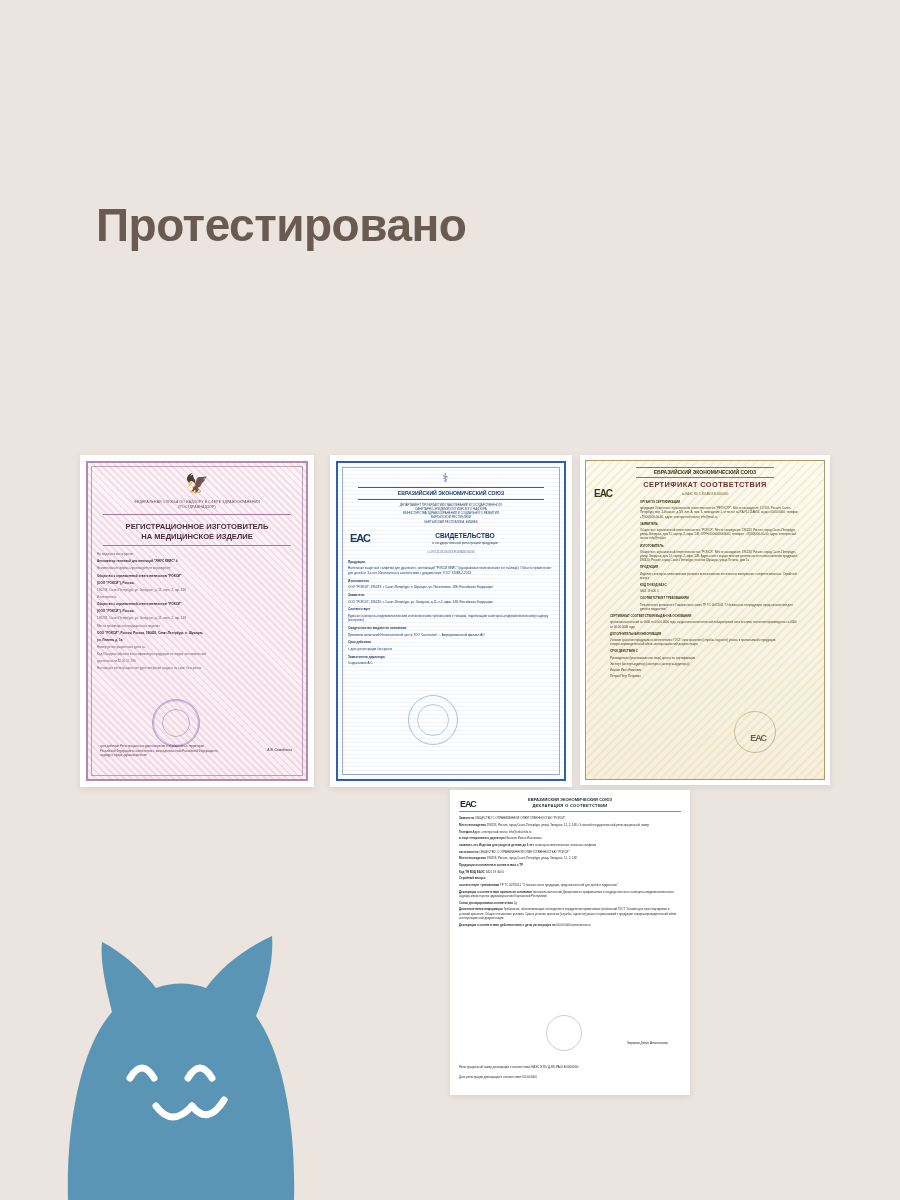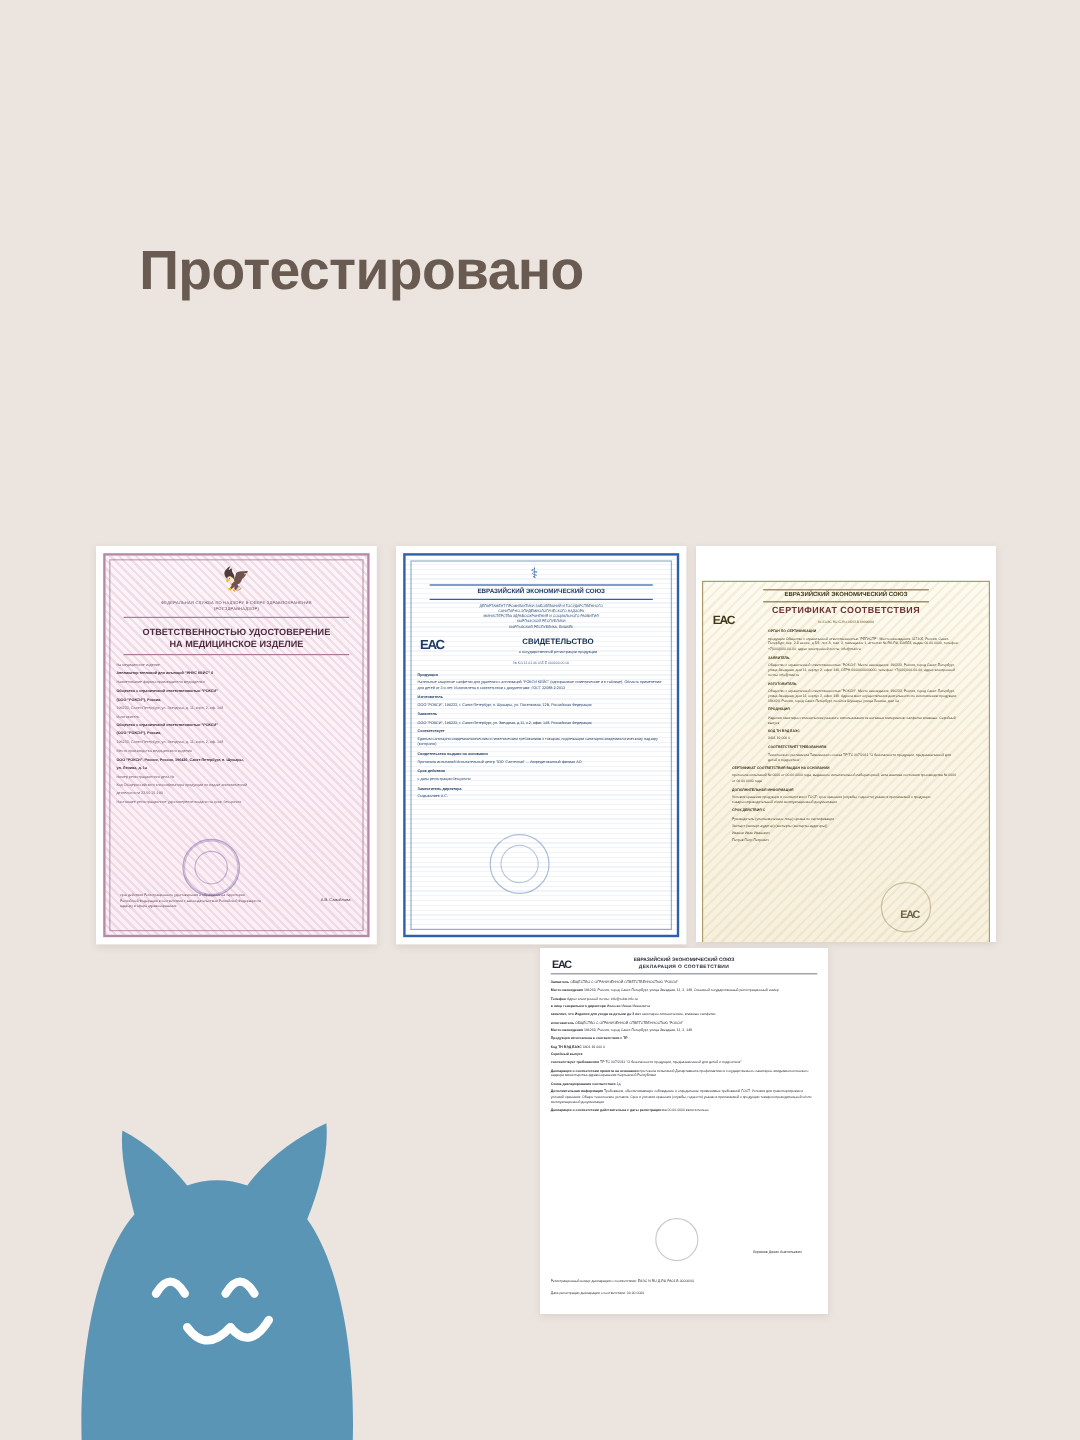--- a/index.html
+++ b/index.html
@@ -20,21 +20,21 @@
     position: absolute;
     left: 96px;
     top: 196px;
     width: 700px;
     font-size: 46px;
     line-height: 1.28;
     font-weight: 600;
     color: #6a5b52;
     letter-spacing: -0.5px;
   }
-  .headline .line { display: block; white-space: pre; margin-left: 20px; }
+  .headline .line { display: block; white-space: pre; }
 
   
   .cert {
     position: absolute;
     background: #ffffff;
     box-shadow: 0 2px 6px rgba(90,70,60,0.12);
     overflow: hidden;
   }
 
   
@@ -163,21 +163,21 @@
     padding: 5px;
   }
   #cert-conf .frame{
     width:100%; height:100%; box-sizing:border-box;
     border:1.5px solid #b09a63;
     background:
       repeating-linear-gradient(135deg, rgba(196,170,96,0.14) 0 2px, rgba(255,255,255,0) 2px 6px),
       linear-gradient(#fdfaef,#f6efdc);
     position:relative;
     padding:6px 24px;
-    font-size:2.9px; color:#4d4326; line-height:1.45;margin-top:24px;
+    font-size:2.9px; color:#4d4326; line-height:1.45;
   }
   .cf-union{
     text-align:center; font-size:5px; font-weight:bold; color:#3f3718;
     border-top:1.2px solid #8d7a3c; border-bottom:1.2px solid #8d7a3c;
     padding:1px 0; margin:0 26px 2px;
   }
   .cf-title{
     text-align:center; font-size:7.4px; font-weight:bold; color:#6d3030;
     letter-spacing:.4px; margin:2px 0 1px;
   }
@@ -247,21 +247,21 @@
   <div class="frame">
     <div class="ru-emblem">
       <span class="eagle">🦅</span>
     </div>
     <div class="ru-head">
       <div>ФЕДЕРАЛЬНАЯ СЛУЖБА ПО НАДЗОРУ В СФЕРЕ ЗДРАВООХРАНЕНИЯ</div>
       <div>(РОСЗДРАВНАДЗОР)</div>
     </div>
     <div class="ru-rule"></div>
     <div class="ru-title">
-      <div>ОТВЕТСТВЕННОСТЬЮ УДОСТОВЕРЕНИЕ</div>
+      <div>РЕГИСТРАЦИОННОЕ ИЗГОТОВИТЕЛЬ</div>
       <div>НА МЕДИЦИНСКОЕ ИЗДЕЛИЕ</div>
     </div>
     <div class="ru-rule"></div>
     <div class="ru-body">
       <p class="lbl">На медицинское изделие</p>
       <p class="val">Аппликатор тепловой для инъекций "ЯНУС КЕЙС" б</p>
       <p class="lbl">Наименование фирмы-производителя медизделия</p>
       <p class="val">Общество с ограниченной ответственностью "РОКСИ"</p>
       <p class="val">(ООО "РОКСИ"), Россия,</p>
       <p class="lbl">196233, Санкт-Петербург, ул. Звездная, д. 11, корп. 2, оф. 148</p>

